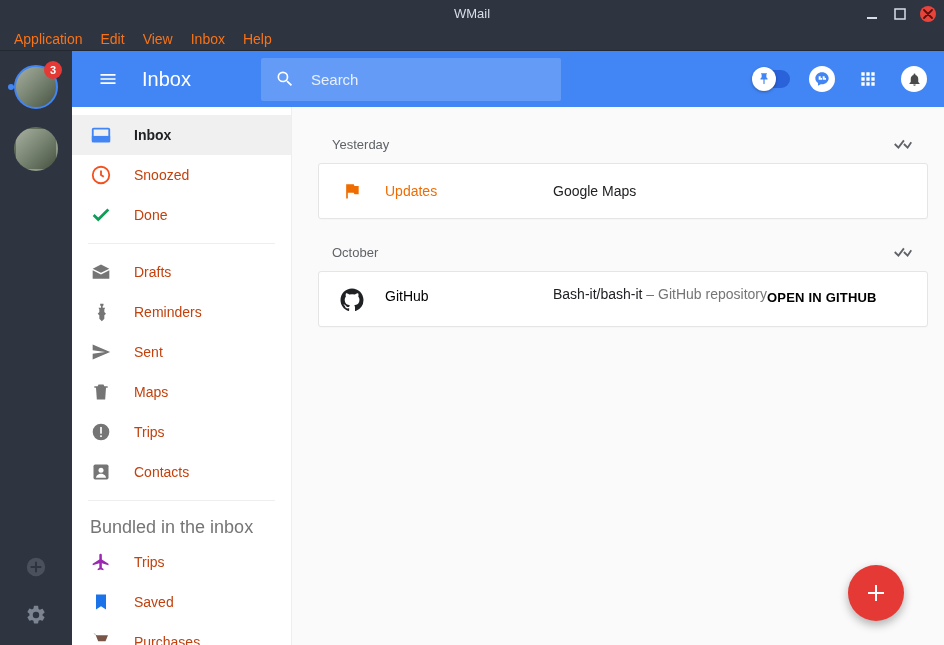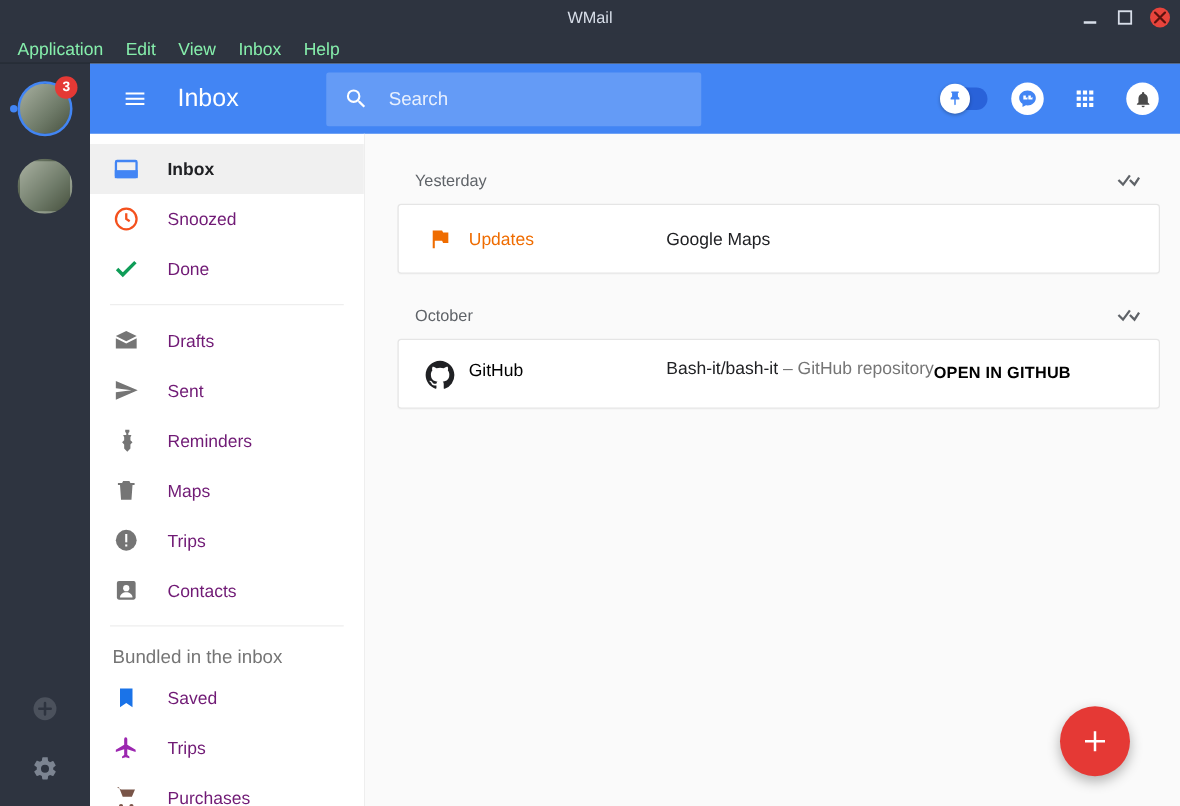--- a/index.html
+++ b/index.html
@@ -7,21 +7,21 @@
   
   
   .titlebar { height: 27px; background: #2e3440; display: flex; align-items: center; justify-content: center; position: relative; }
   .titlebar-title { color: #d8dee9; font-size: 13px; }
   .titlebar-controls { position: absolute; right: 8px; display: flex; gap: 12px; align-items: center; }
   .tb-btn { width: 16px; height: 16px; display: flex; align-items: center; justify-content: center; color: #d8dee9; cursor: pointer; }
   .tb-close { width: 16px; height: 16px; border-radius: 50%; background: #e8443c; display: flex; align-items: center; justify-content: center; color: #7a1712; font-size: 11px; font-weight: bold; cursor: pointer; }
   
   
   .menubar { height: 24px; background: #2e3440; display: flex; align-items: center; padding: 0 6px; gap: 2px; border-bottom: 1px solid #232831; }
-  .menubar-item { color: #86efac; font-size: 14px; padding: 2px 8px; cursor: pointer; }
+  .menubar-item { color: #f97316; font-size: 14px; padding: 2px 8px; cursor: pointer; }
   
   
   .body { display: flex; height: calc(645px - 27px - 24px); }
   
   
   .leftrail { width: 72px; background: #2e3440; display: flex; flex-direction: column; align-items: center; padding-top: 14px; gap: 18px; position: relative; }
   .avatar-wrap { position: relative; }
   .avatar { width: 44px; height: 44px; border-radius: 50%; background: linear-gradient(135deg,#a8b0a0 0%,#6e7a68 60%,#47513f 100%); border: 2px solid transparent; cursor: pointer; }
   .avatar.active { border: 2px solid #4285f4; }
   .avatar-dot { position: absolute; left: -6px; top: 50%; transform: translateY(-50%); width: 6px; height: 6px; border-radius: 50%; background: #4285f4; }
@@ -45,32 +45,32 @@
   .toggle { width: 36px; height: 18px; border-radius: 9px; background: #2962d9; position: relative; cursor: pointer; }
   .toggle-thumb { position: absolute; left: -2px; top: -3px; width: 24px; height: 24px; border-radius: 50%; background: #fff; box-shadow: 0 1px 3px rgba(0,0,0,0.3); display: flex; align-items: center; justify-content: center; }
   .hangouts-badge { width: 26px; height: 26px; border-radius: 50%; background: #fff; display: flex; align-items: center; justify-content: center; color: #4285f4; }
   .bell-badge { width: 26px; height: 26px; border-radius: 50%; background: #fff; display: flex; align-items: center; justify-content: center; color: #4a4a4a; }
   
   
   .content { flex: 1; display: flex; min-height: 0; }
   
   
   .sidebar { width: 220px; background: #fff; border-right: 1px solid #eee; padding-top: 8px; overflow-y: auto; }
-  .nav-item { height: 40px; display: flex; align-items: center; padding: 0 18px; gap: 22px; cursor: pointer; color: #701a75; font-size: 14px; }
+  .nav-item { height: 40px; display: flex; align-items: center; padding: 0 18px; gap: 22px; cursor: pointer; color: #c2410c; font-size: 14px; }
   .nav-item.selected { background: #f0f0f0; color: #202124; font-weight: 600; }
   .nav-item .nicon { width: 22px; height: 22px; display: flex; align-items: center; justify-content: center; flex-shrink: 0; }
   .nav-divider { height: 1px; background: #eee; margin: 8px 16px; }
-  .nav-heading { padding: 8px 18px 4px; color: #757575; font-size: 15px; }
+  .nav-heading { padding: 8px 18px 4px; color: #757575; font-size: 18px; }
   
   
   .list { flex: 1; padding: 20px 16px 20px 26px; overflow-y: auto; position: relative; }
   .section-head { display: flex; align-items: center; justify-content: space-between; color: #5f6368; font-size: 13px; padding: 6px 14px 8px; }
   .section-mark { color: #5f6368; cursor: pointer; }
   .card { background: #fff; border: 1px solid #e5e5e5; border-radius: 3px; padding: 0 18px; box-shadow: 0 1px 1px rgba(0,0,0,0.02); margin-bottom: 16px; }
-  .row { display: flex; align-items: center; min-height: 54px; gap: 8px; cursor: pointer; }
+  .row { display: flex; align-items: center; min-height: 54px; gap: 18px; cursor: pointer; }
   .row-iconwrap { width: 30px; display: flex; justify-content: center; }
   .row-sender { width: 150px; font-size: 14px; color: #ef6c00; }
   .row-sender.default { color: #000000; }
   .row-body { flex: 1; font-size: 14px; color: #202124; }
   .row-body .sub { color: #757575; }
   .row-link { color: #000000; font-size: 13px; font-weight: 600; margin-top: 4px; letter-spacing: 0.2px; }
   .row-flex-col { display: flex; flex-direction: row; }
   
   
   .fab { position: absolute; right: 40px; bottom: 24px; width: 56px; height: 56px; border-radius: 50%; background: #e53935; color: #fff; display: flex; align-items: center; justify-content: center; box-shadow: 0 4px 10px rgba(0,0,0,0.3); cursor: pointer; font-size: 28px; }
@@ -219,32 +219,32 @@
           <span class="nicon">
             <svg width="20" height="20" viewBox="0 0 24 24" fill="#757575">
                 <path d="M21.99 8L12 13 2 8l10-5 9.99 5zM2 10v10h20V10l-10 5L2 10z"></path>
               </svg>
           </span>
           <span>Drafts</span>
         </div>
         <div class="nav-item">
           <span class="nicon">
             <svg width="20" height="20" viewBox="0 0 24 24" fill="#757575">
+                <path d="M9 2h6v2l-1 1v2h3l-1 2v3l2 2-2 2v4l-3 3-3-3v-4l-2-2 2-2V9L9 7h3V5l-1-1V2H9z"></path>
+              </svg>
+          </span>
+          <span>Reminders</span>
+        </div>
+        <div class="nav-item">
+          <span class="nicon">
+            <svg width="20" height="20" viewBox="0 0 24 24" fill="#757575">
                 <path d="M2 21l21-9L2 3v7l15 2-15 2v7z"></path>
               </svg>
           </span>
           <span>Sent</span>
-        </div>
-        <div class="nav-item">
-          <span class="nicon">
-            <svg width="20" height="20" viewBox="0 0 24 24" fill="#757575">
-                <path d="M9 2h6v2l-1 1v2h3l-1 2v3l2 2-2 2v4l-3 3-3-3v-4l-2-2 2-2V9L9 7h3V5l-1-1V2H9z"></path>
-              </svg>
-          </span>
-          <span>Reminders</span>
         </div>
         <div class="nav-item">
           <span class="nicon">
             <svg width="20" height="20" viewBox="0 0 24 24" fill="#757575">
                 <path d="M6 7h12l-1 14H7L6 7zm3-4h6l1 2h4v2H4V5h4l1-2z"></path>
               </svg>
           </span>
           <span>Maps</span>
         </div>
         <div class="nav-item">
@@ -266,33 +266,33 @@
               </svg>
           </span>
           <span>Contacts</span>
         </div>
 
         <div class="nav-divider"></div>
         <div class="nav-heading">Bundled in the inbox</div>
 
         <div class="nav-item">
           <span class="nicon">
+            <svg width="20" height="20" viewBox="0 0 24 24" fill="#9c27b0">
+                <path d="M21 16v-2l-8-5V3.5a1.5 1.5 0 0 0-3 0V9l-8 5v2l8-2.5V19l-2 1.5V22l3.5-1 3.5 1v-1.5L13 19v-5.5l8 2.5z"></path>
+              </svg>
+          </span>
+          <span>Trips</span>
+        </div>
+        <div class="nav-item">
+          <span class="nicon">
             <svg width="20" height="20" viewBox="0 0 24 24" fill="#1a73e8">
                 <path d="M6 3h12v18l-6-4-6 4V3z"></path>
               </svg>
           </span>
           <span>Saved</span>
-        </div>
-        <div class="nav-item">
-          <span class="nicon">
-            <svg width="20" height="20" viewBox="0 0 24 24" fill="#9c27b0">
-                <path d="M21 16v-2l-8-5V3.5a1.5 1.5 0 0 0-3 0V9l-8 5v2l8-2.5V19l-2 1.5V22l3.5-1 3.5 1v-1.5L13 19v-5.5l8 2.5z"></path>
-              </svg>
-          </span>
-          <span>Trips</span>
         </div>
         <div class="nav-item">
           <span class="nicon">
             <svg width="20" height="20" viewBox="0 0 24 24" fill="#795548">
                 <path d="M7 18a2 2 0 1 0 0 4 2 2 0 0 0 0-4zm10 0a2 2 0 1 0 0 4 2 2 0 0 0 0-4zM3 2h2l3.6 9h8.8l3-7H7"></path>
               </svg>
           </span>
           <span>Purchases</span>
         </div>
       </div>

